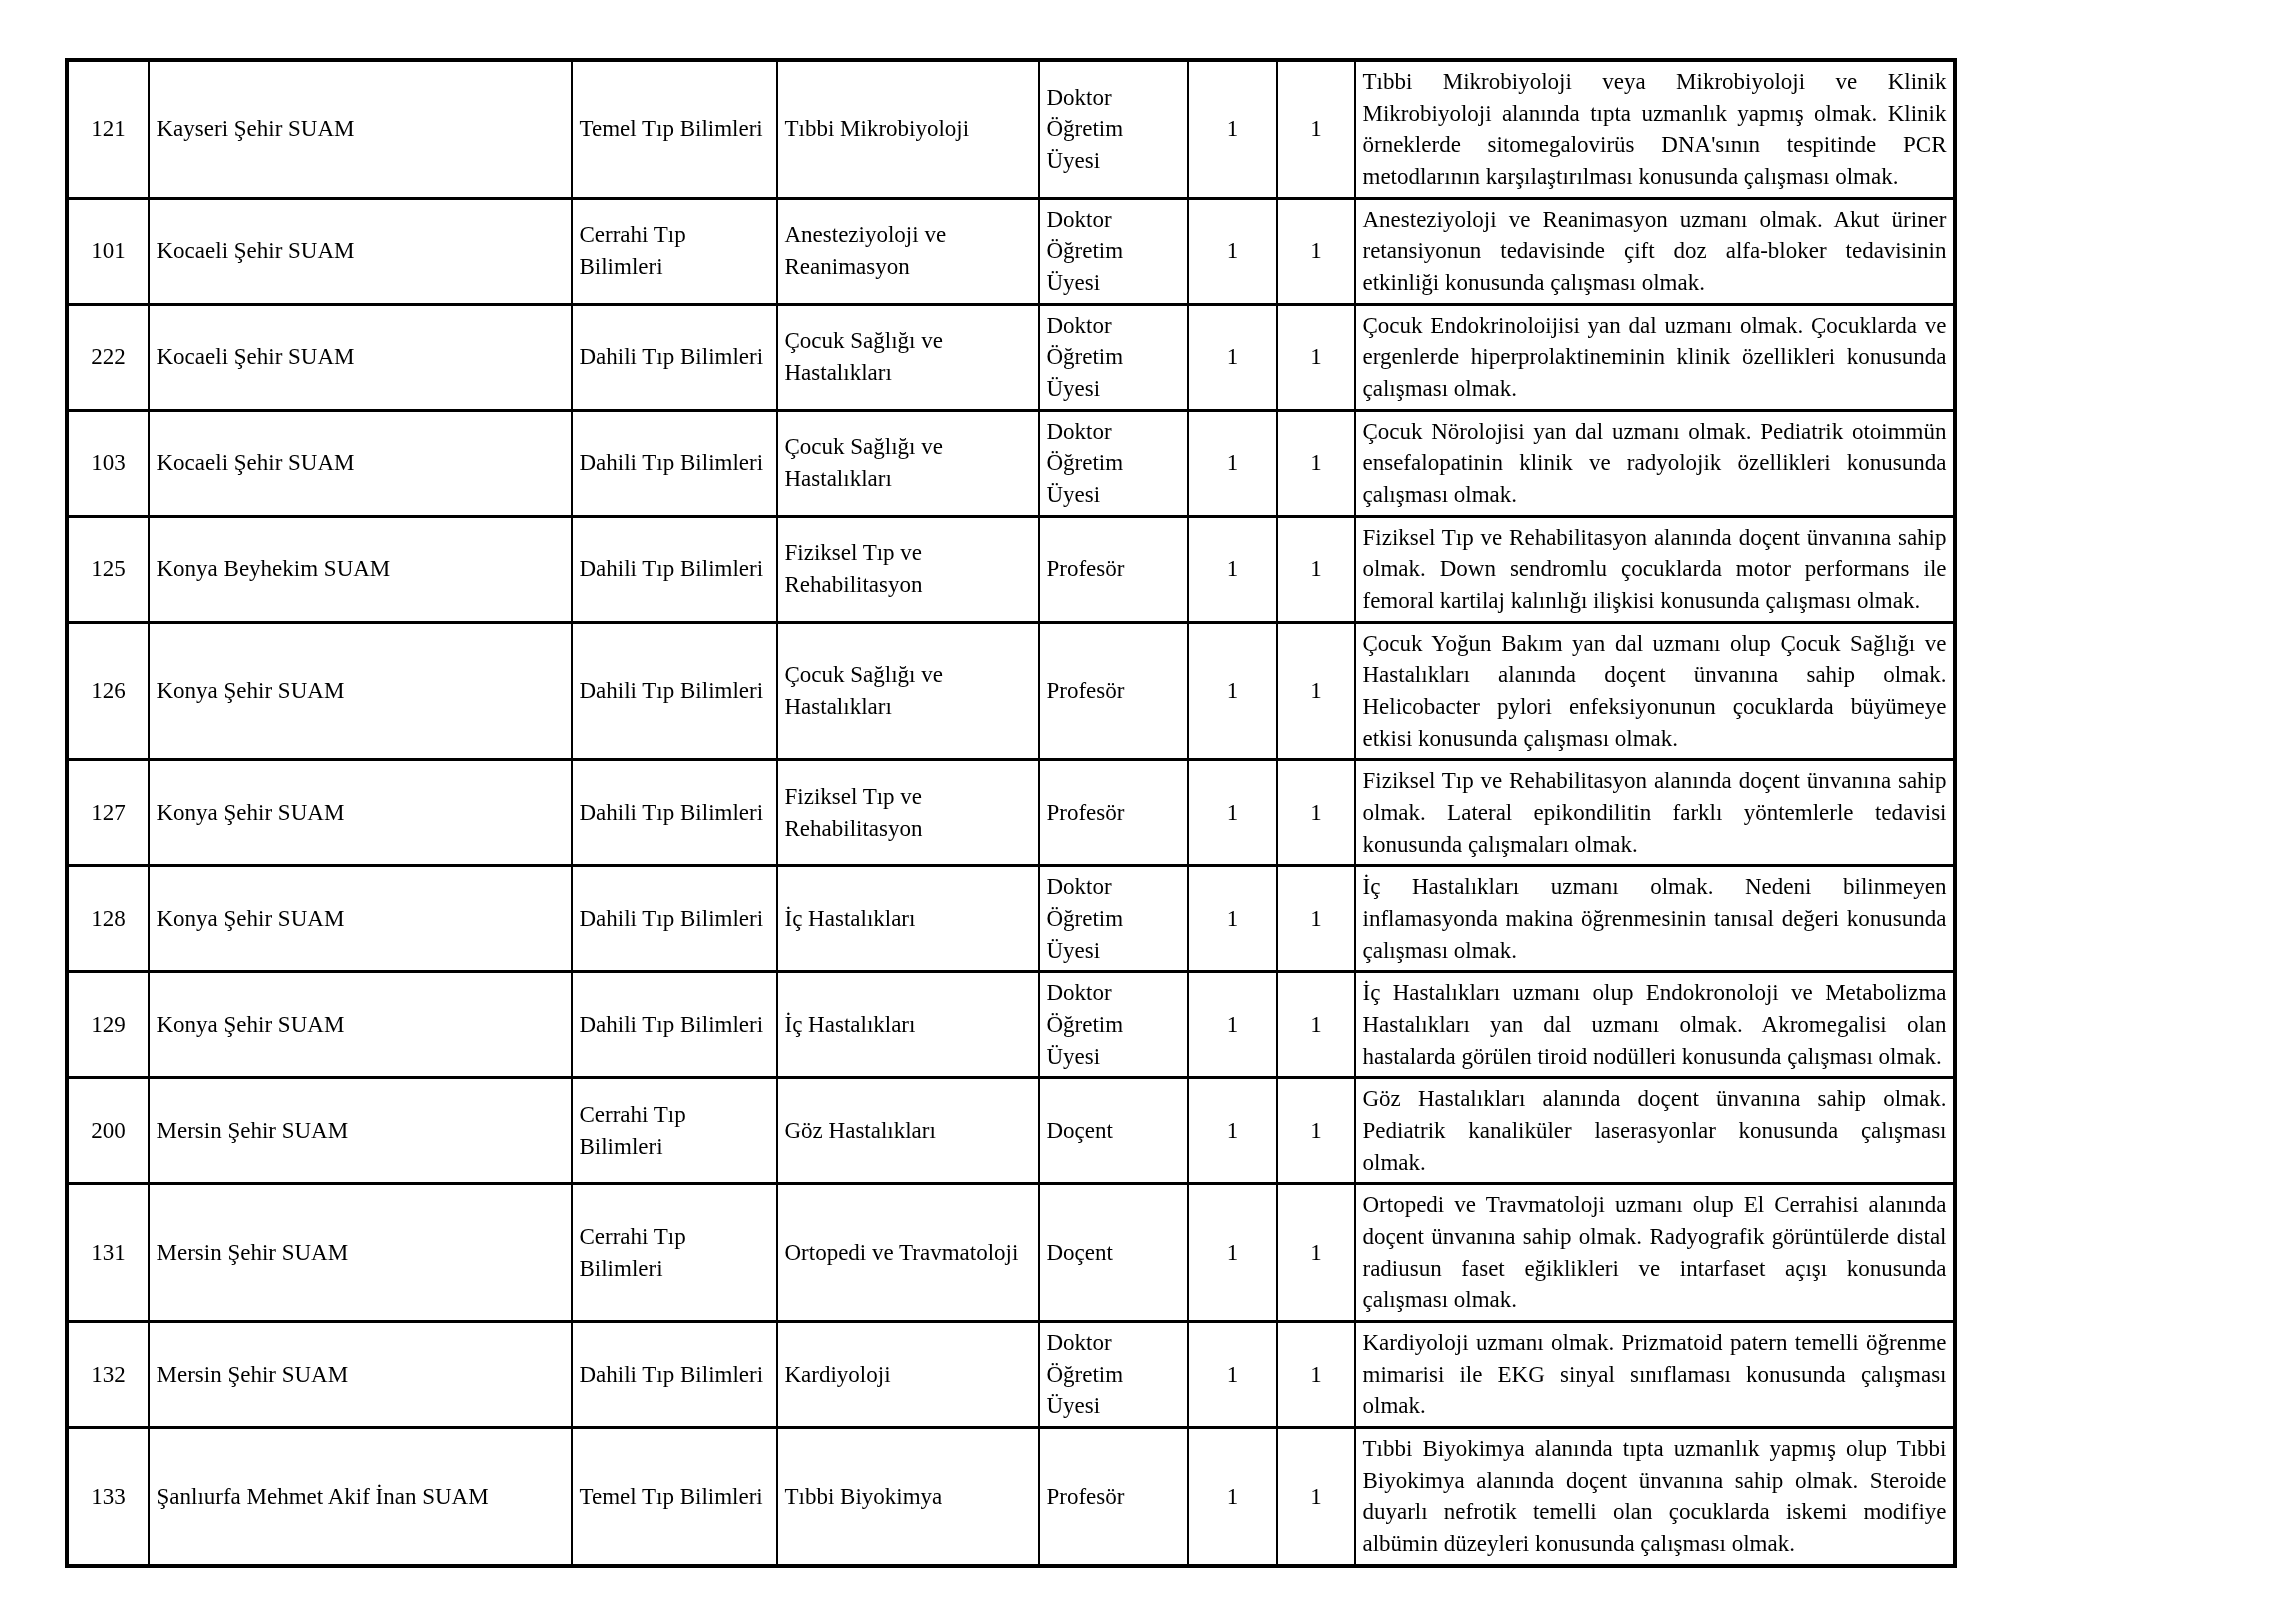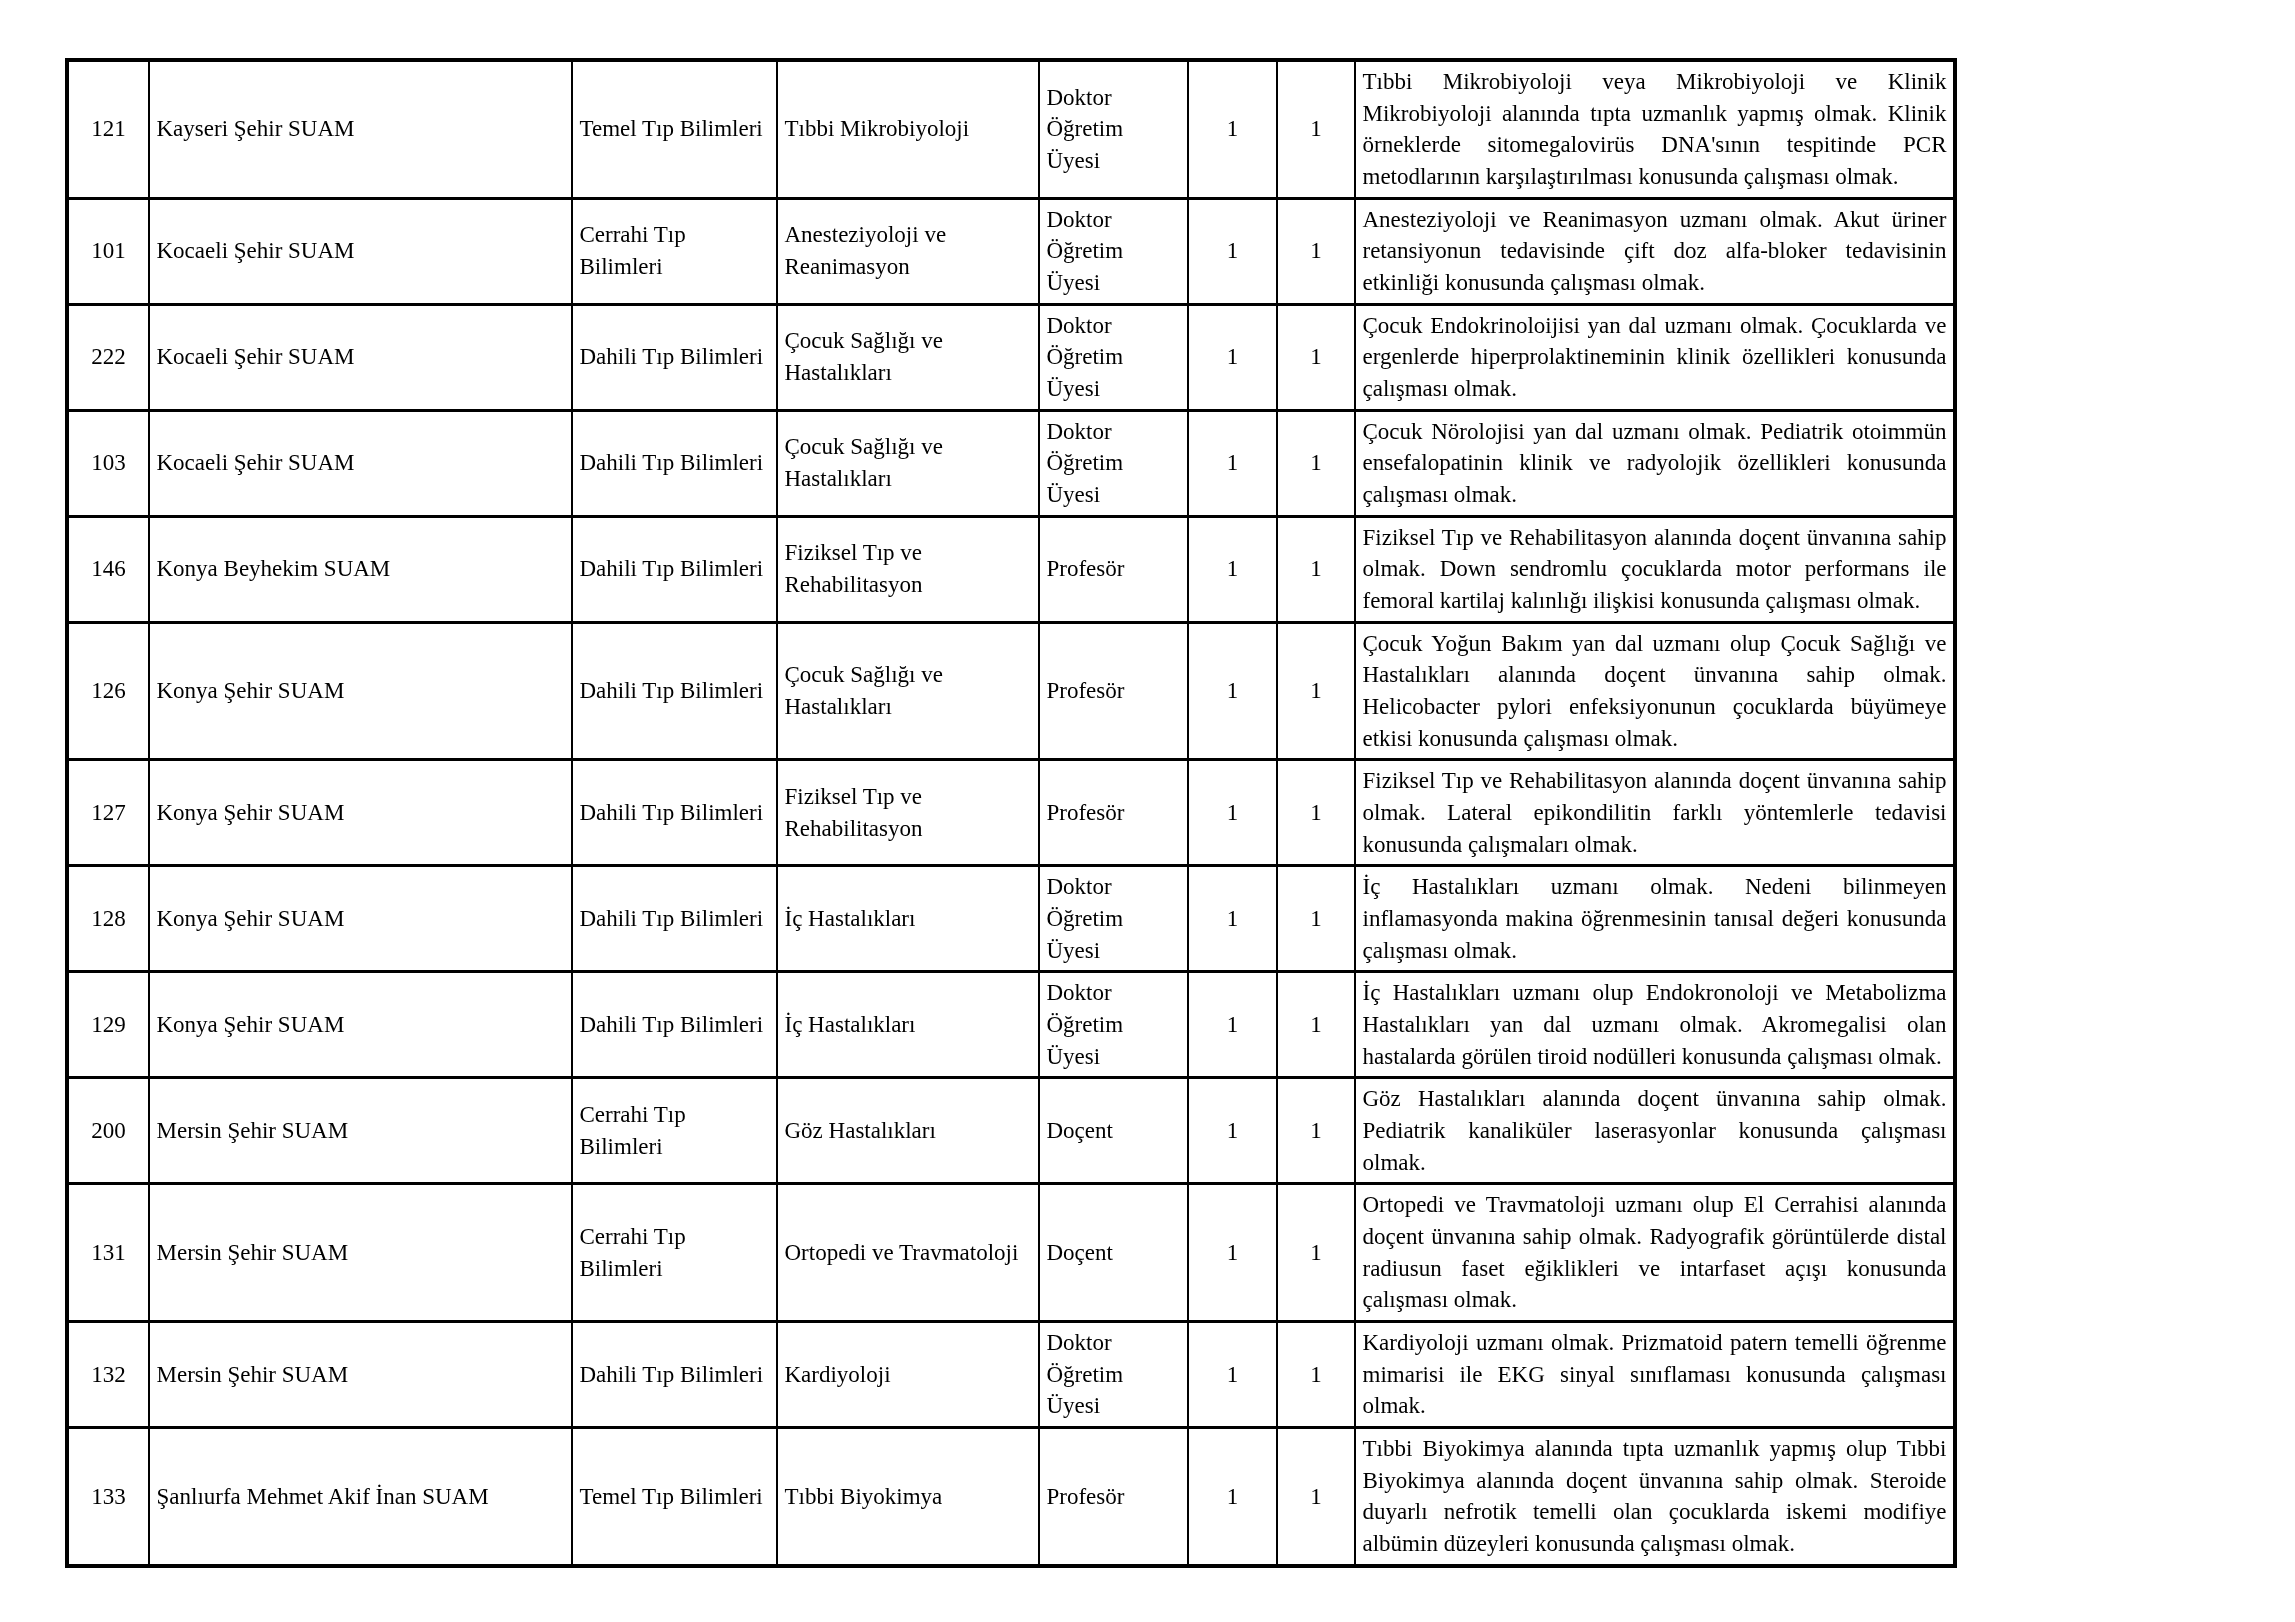--- a/index.html
+++ b/index.html
@@ -115,21 +115,21 @@
           <td class="c-no">103</td>
           <td class="c-institution">Kocaeli Şehir SUAM</td>
           <td class="c-field">Dahili Tıp Bilimleri</td>
           <td class="c-specialty">Çocuk Sağlığı ve Hastalıkları</td>
           <td class="c-title">Doktor Öğretim Üyesi</td>
           <td class="c-quota">1</td>
           <td class="c-count">1</td>
           <td class="c-description">Çocuk Nörolojisi yan dal uzmanı olmak. Pediatrik otoimmün ensefalopatinin klinik ve radyolojik özellikleri konusunda çalışması olmak.</td>
         </tr>
         <tr>
-          <td class="c-no">146</td>
+          <td class="c-no">125</td>
           <td class="c-institution">Konya Beyhekim SUAM</td>
           <td class="c-field">Dahili Tıp Bilimleri</td>
           <td class="c-specialty">Fiziksel Tıp ve Rehabilitasyon</td>
           <td class="c-title">Profesör</td>
           <td class="c-quota">1</td>
           <td class="c-count">1</td>
           <td class="c-description">Fiziksel Tıp ve Rehabilitasyon alanında doçent ünvanına sahip olmak. Down sendromlu çocuklarda motor performans ile femoral kartilaj kalınlığı ilişkisi konusunda çalışması olmak.</td>
         </tr>
         <tr>
           <td class="c-no">126</td>

